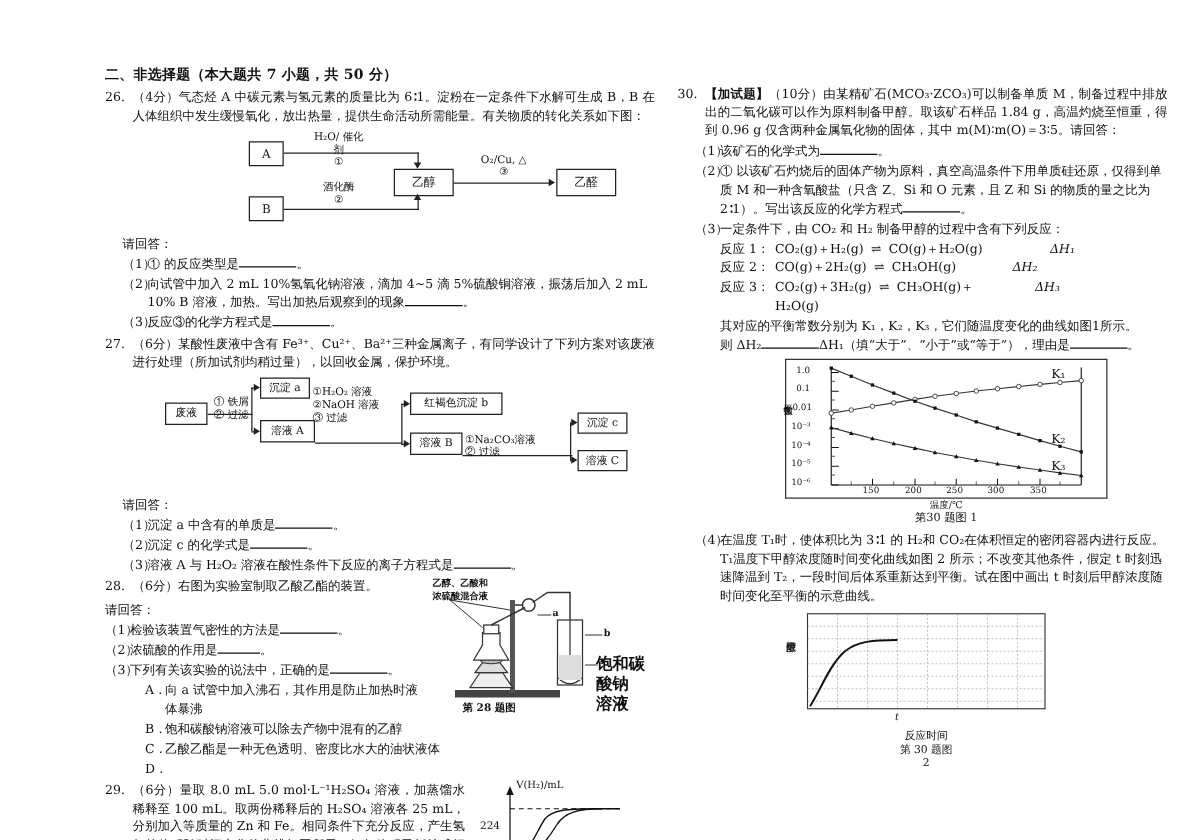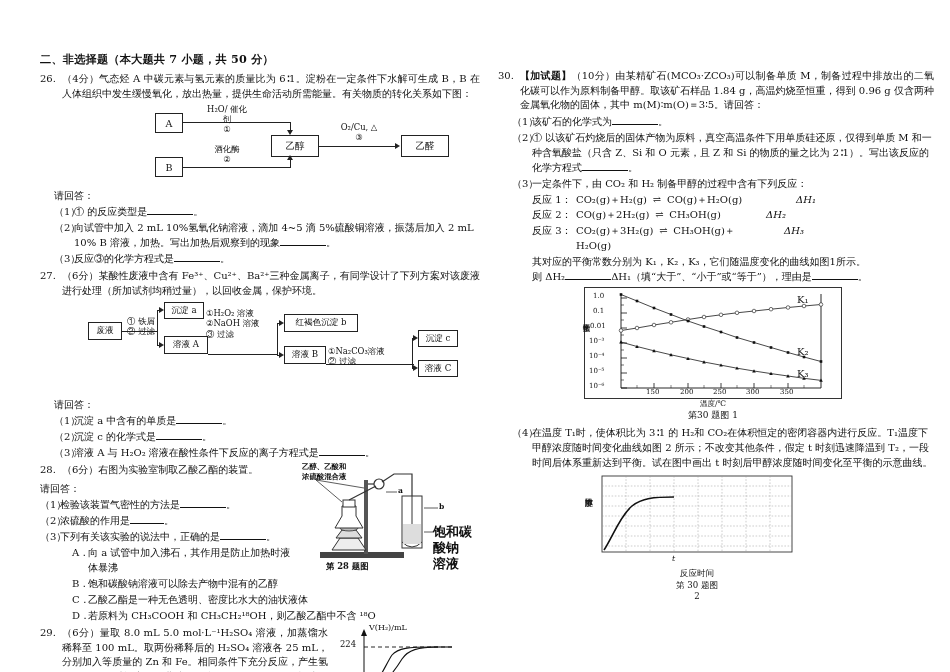--- a/index.html
+++ b/index.html
@@ -8,20 +8,21 @@
     width:950px; height:672px;
     background:#ffffff;
     font-family:"DejaVu Serif","Liberation Serif",serif;
     color:#111;
     position:relative;
     overflow:hidden;
   }
   .page {
     position:absolute; inset:0;
     padding:52px 16px 10px 40px;
+    margin-left:44px;
   }
   .cols { display:flex; gap:18px; height:100%; }
   .col { width:444px; position:relative; }
   .col-right { width:448px; position:relative; }
 
   .sec-title { font-weight:bold; font-size:11.2px; letter-spacing:.2px; margin-bottom:5px; }
   .q { display:flex; font-size:10px; line-height:1.46; margin-top:3px; }
   .q .num { width:22px; flex:none; }
   .q .body { flex:1; text-align:justify; }
   .sub { display:flex; font-size:10px; line-height:1.5; margin-top:1px; padding-left:14px; }
@@ -248,36 +249,35 @@
       <div class="opt">
         <div class="lbl">B．</div>
         <div>饱和碳酸钠溶液可以除去产物中混有的乙醇</div>
       </div>
       <div class="opt">
         <div class="lbl">C．</div>
         <div>乙酸乙酯是一种无色透明、密度比水大的油状液体</div>
       </div>
       <div class="opt">
         <div class="lbl">D．</div>
-        <div>若原料为 CH₃COOH 和 CH₃CH₂¹⁸OH，则乙酸乙酯中不含 ¹⁸O</div>
       </div>
 
       <div class="wrapfig" style="width:146px;height:92px;margin-top:4px;position:relative;">
         <svg width="146" height="76" viewBox="0 0 146 76">
           <line x1="30" y1="6" x2="30" y2="62" stroke="#111" stroke-width="1"></line>
           <polygon points="30,2 27,9 33,9" fill="#111"></polygon>
           <line x1="30" y1="62" x2="120" y2="62" stroke="#111" stroke-width="1"></line>
           <polygon points="124,62 117,59 117,65" fill="#111"></polygon>
           <line x1="30" y1="20" x2="118" y2="20" stroke="#111" stroke-width="0.9" stroke-dasharray="4,3"></line>
           <path d="M30 62 C 44 60, 50 40, 58 28 C 64 21, 74 20, 100 20" fill="none" stroke="#111" stroke-width="1.1"></path>
           <path d="M30 62 C 48 61, 58 48, 68 32 C 74 23, 84 20, 104 20" fill="none" stroke="#111" stroke-width="1.1"></path>
           <line x1="100" y1="20" x2="118" y2="20" stroke="#111" stroke-width="1.1"></line>
         </svg>
         <div style="position:absolute;left:35px;top:-4px;font-size:8px;">V(H₂)/mL</div>
-        <div style="position:absolute;left:6px;top:12px;font-size:8.4px;">224</div>
+        <div style="position:absolute;left:6px;top:28px;font-size:8.4px;">224</div>
         
         
         
         
       </div>
 
       <div class="q">
         <div class="num">29.</div>
         <div class="body">（6分）量取 8.0 mL 5.0 mol·L⁻¹H₂SO₄ 溶液，加蒸馏水稀释至 100 mL。取两份稀释后的 H₂SO₄ 溶液各 25 mL，分别加入等质量的 Zn 和 Fe。相同条件下充分反应，产生氢气的体积随时间变化的曲线如图所示（氢气体积已折算成标准状况下的体积）。请计算：</div>
       </div>

